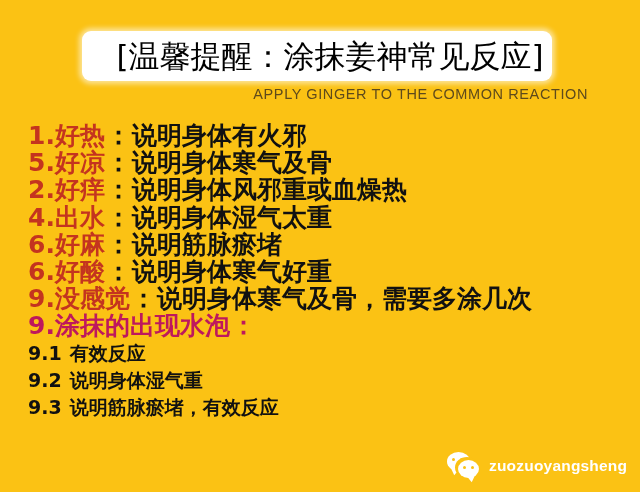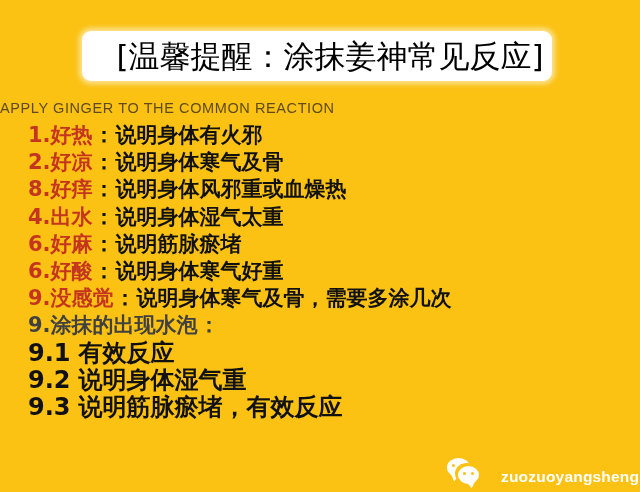--- a/index.html
+++ b/index.html
@@ -49,82 +49,82 @@
     color: #000000;
     font-size: 31px;
     font-weight: 400;
     letter-spacing: 0px;
     white-space: nowrap;
     font-family: "DejaVu Sans", "Liberation Sans", sans-serif;
   }
   .subtitle {
     position: absolute;
     left: 0;
-    top: 100px;
+    top: 86px;
     width: 588px;
-    text-align: left;
+    text-align: right;
     color: #5e4a1c;
     font-size: 14.5px;
     font-weight: 400;
     letter-spacing: 0.6px;
     white-space: nowrap;
     font-family: "Liberation Sans", sans-serif;
   }
 
   
   .list {
     position: absolute;
     left: 28px;
     top: 122px;
     width: 600px;
   }
   .row {
     height: 27.2px;
     line-height: 27.2px;
     white-space: nowrap;
-    font-size: 21px;
+    font-size: 25px;
     font-weight: 700;
     font-family: "DejaVu Sans", "Liberation Sans", sans-serif;
     color: #111111;
   }
   .row .key {
     color: #c4341f;
   }
   .row .sep {
     color: #111111;
     padding: 0 1px;
   }
   .row .val {
     color: #111111;
   }
   .row.all-red .key,
   .row.all-red .sep,
   .row.all-red .val {
-    color: #404040;
+    color: #be185d;
   }
   .row.sub {
-    font-size: 24px;
+    font-size: 19px;
   }
   .row.sub .key {
     color: #111111;
   }
   .row.sub .gap {
     display: inline-block;
     width: 8px;
   }
 
   
   .footer {
     position: absolute;
     left: 447px;
     top: 446px;
     height: 40px;
     display: flex;
-    align-items: flex-end;
-    gap: 20px;
+    align-items: center;
+    gap: 8px;
   }
   .wechat-icon {
     width: 34px;
     height: 28px;
     position: relative;
     flex: 0 0 auto;
   }
   .wechat-icon .bubble-back {
     position: absolute;
     left: 0;
@@ -199,24 +199,24 @@
       <div class="title-text">[温馨提醒：涂抹姜神常见反应]</div>
     </div>
     <div class="subtitle">APPLY GINGER TO THE COMMON REACTION</div>
   </div>
 
   <div class="list">
     <div class="row">
       <span class="key">1.好热</span><span class="sep">：</span><span class="val">说明身体有火邪</span>
     </div>
     <div class="row">
-      <span class="key">2.好凉</span><span class="sep">：</span><span class="val">说明身体寒气及骨</span>
-    </div>
-    <div class="row">
-      <span class="key">8.好痒</span><span class="sep">：</span><span class="val">说明身体风邪重或血燥热</span>
+      <span class="key">5.好凉</span><span class="sep">：</span><span class="val">说明身体寒气及骨</span>
+    </div>
+    <div class="row">
+      <span class="key">2.好痒</span><span class="sep">：</span><span class="val">说明身体风邪重或血燥热</span>
     </div>
     <div class="row">
       <span class="key">4.出水</span><span class="sep">：</span><span class="val">说明身体湿气太重</span>
     </div>
     <div class="row">
       <span class="key">6.好麻</span><span class="sep">：</span><span class="val">说明筋脉瘀堵</span>
     </div>
     <div class="row">
       <span class="key">6.好酸</span><span class="sep">：</span><span class="val">说明身体寒气好重</span>
     </div>

